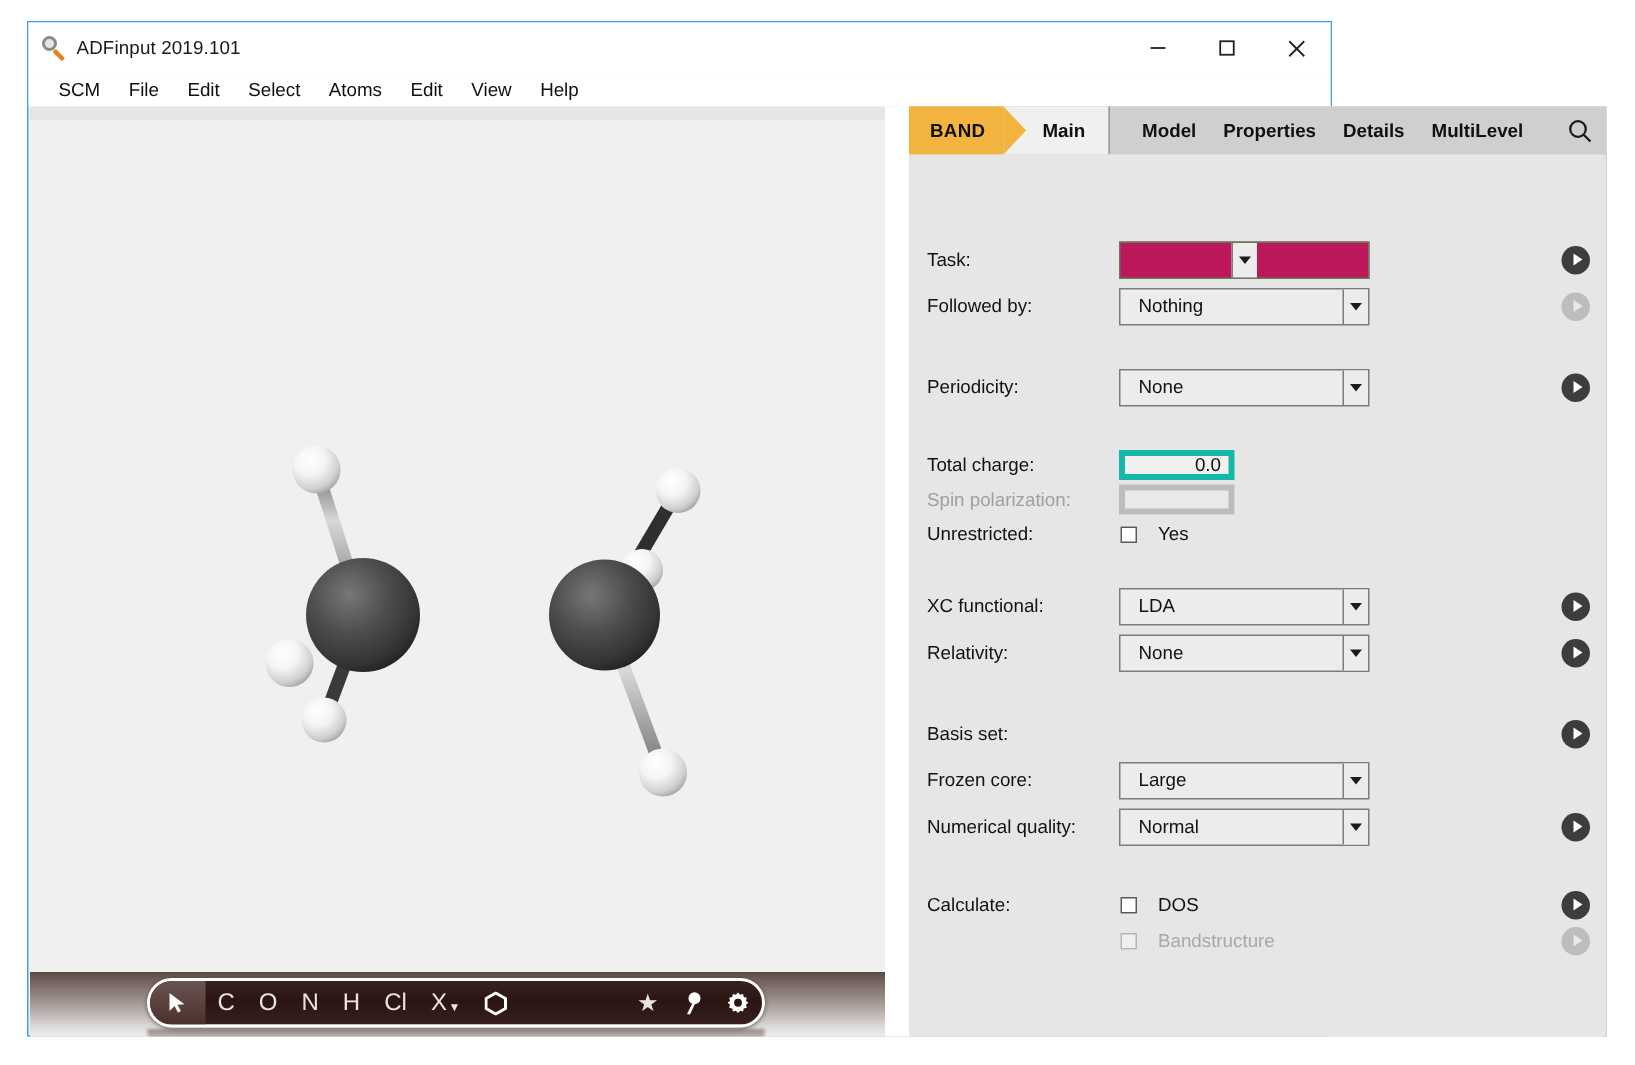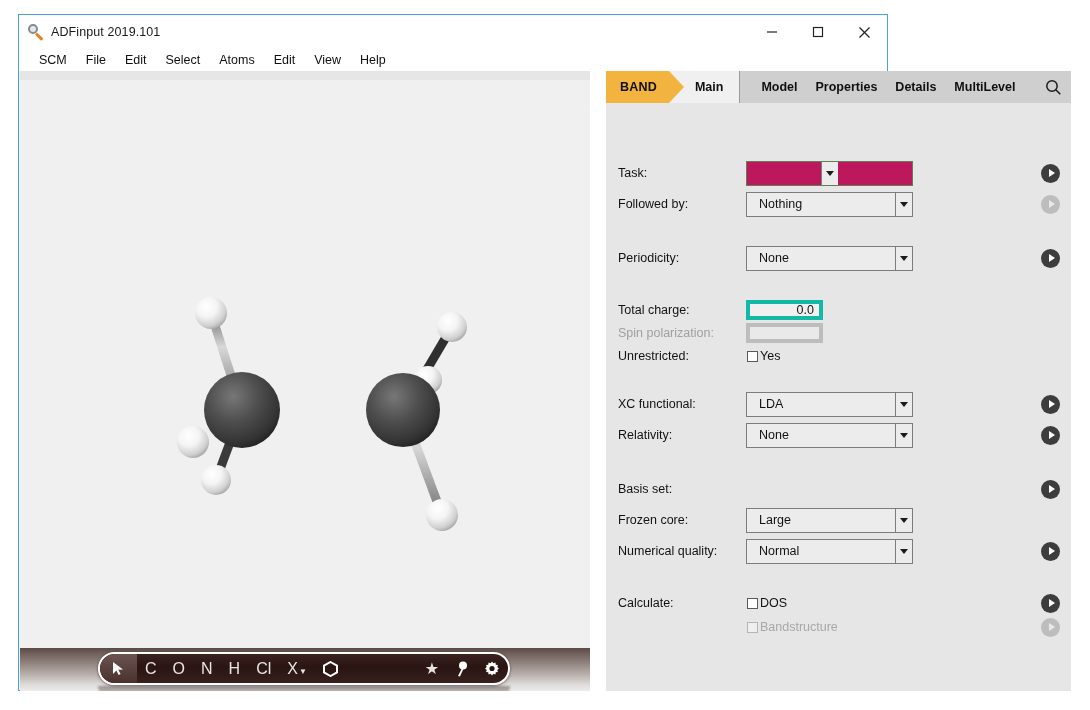--- a/index.html
+++ b/index.html
@@ -292,21 +292,21 @@
     color: #121212;
     display: flex; align-items: center; justify-content: flex-end;
     padding-right: 5px;
   }
   .entry.disabled { background: #e9e9e9; border-color: #bdbdbd; color: #aaa; }
 
   
   .cbwrap {
     position: absolute;
     left: 141px;
-    display: flex; align-items: center; gap: 2px;
+    display: flex; align-items: center; gap: 14px;
   }
   .cbox {
     width: 11px; height: 11px;
     border: 1px solid #5a5a5a;
     background: #ffffff;
   }
   .cbox.dim { border-color: #b5b5b5; background: #efefef; }
   .cbtext { font-size: 12.5px; color: #121212; }
   .cbtext.dim { color: #a8a8a8; }
 

